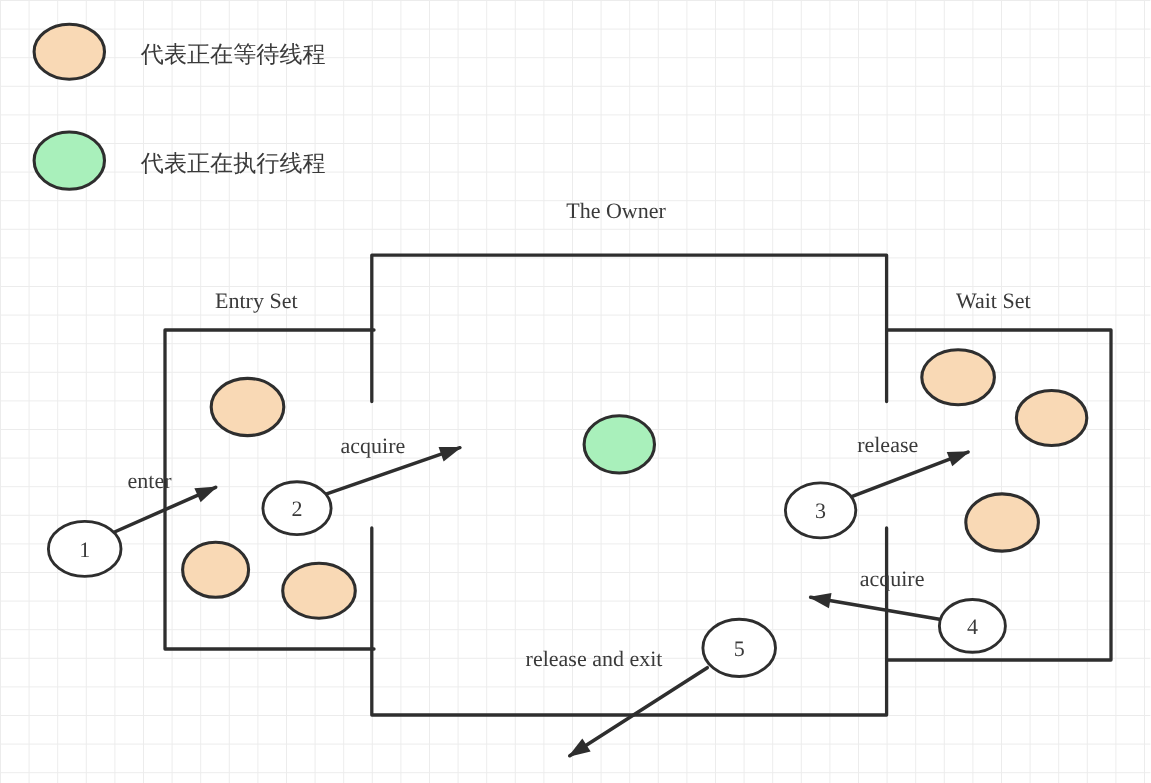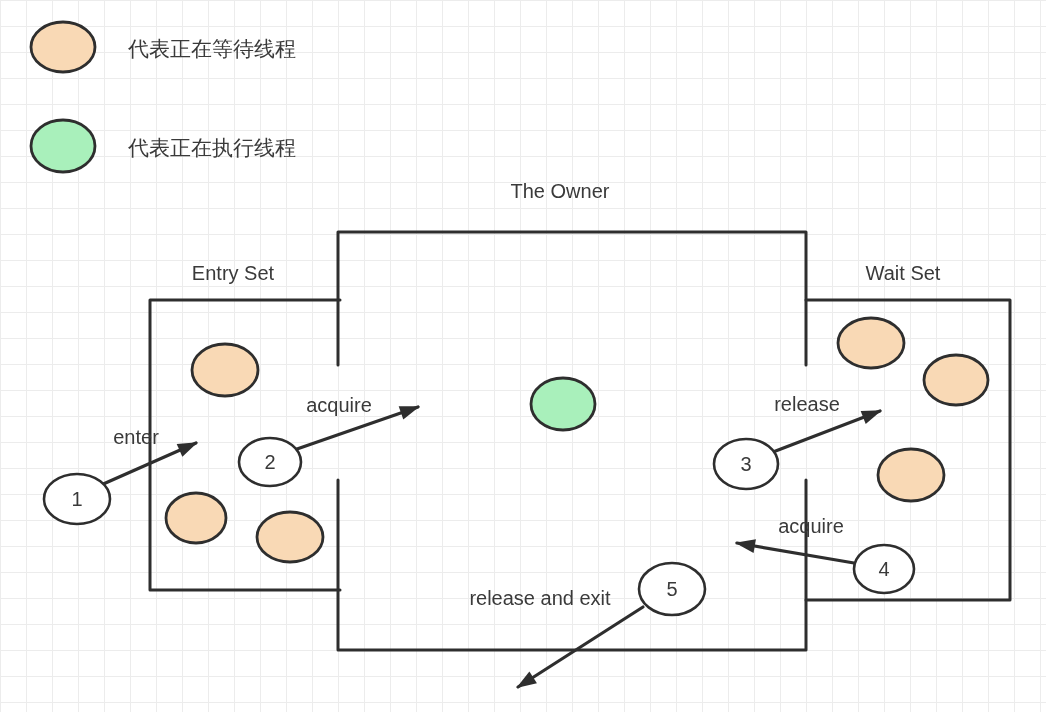--- a/index.html
+++ b/index.html
@@ -9,20 +9,21 @@
     font-family: "Liberation Sans", "DejaVu Sans", sans-serif;
   }
   .canvas {
     position: relative;
     width: 1046px; height: 712px;
     background-color: #ffffff;
     background-image:
       linear-gradient(to right, #ececec 1px, transparent 1px),
       linear-gradient(to bottom, #ececec 1px, transparent 1px);
     background-size: 26px 26px;
+    font-family: Liberation Serif, serif;
   }
   svg.diagram { position: absolute; left: 0; top: 0; }
   .wall   { stroke: #2e2e2e; stroke-width: 3; fill: none; stroke-linecap: round; stroke-linejoin: round; }
   .thread { stroke: #2e2e2e; stroke-width: 2.8; }
   .step-circle { stroke: #2e2e2e; stroke-width: 2.6; }
   .arrow  { stroke: #2e2e2e; stroke-width: 3.2; stroke-linecap: round; fill: none; }
   text { fill: #3a3a3a; }
   .region-label { font-size: 20px; }
   .action-label { font-size: 20px; }
   .legend-label { font-size: 21px; }

